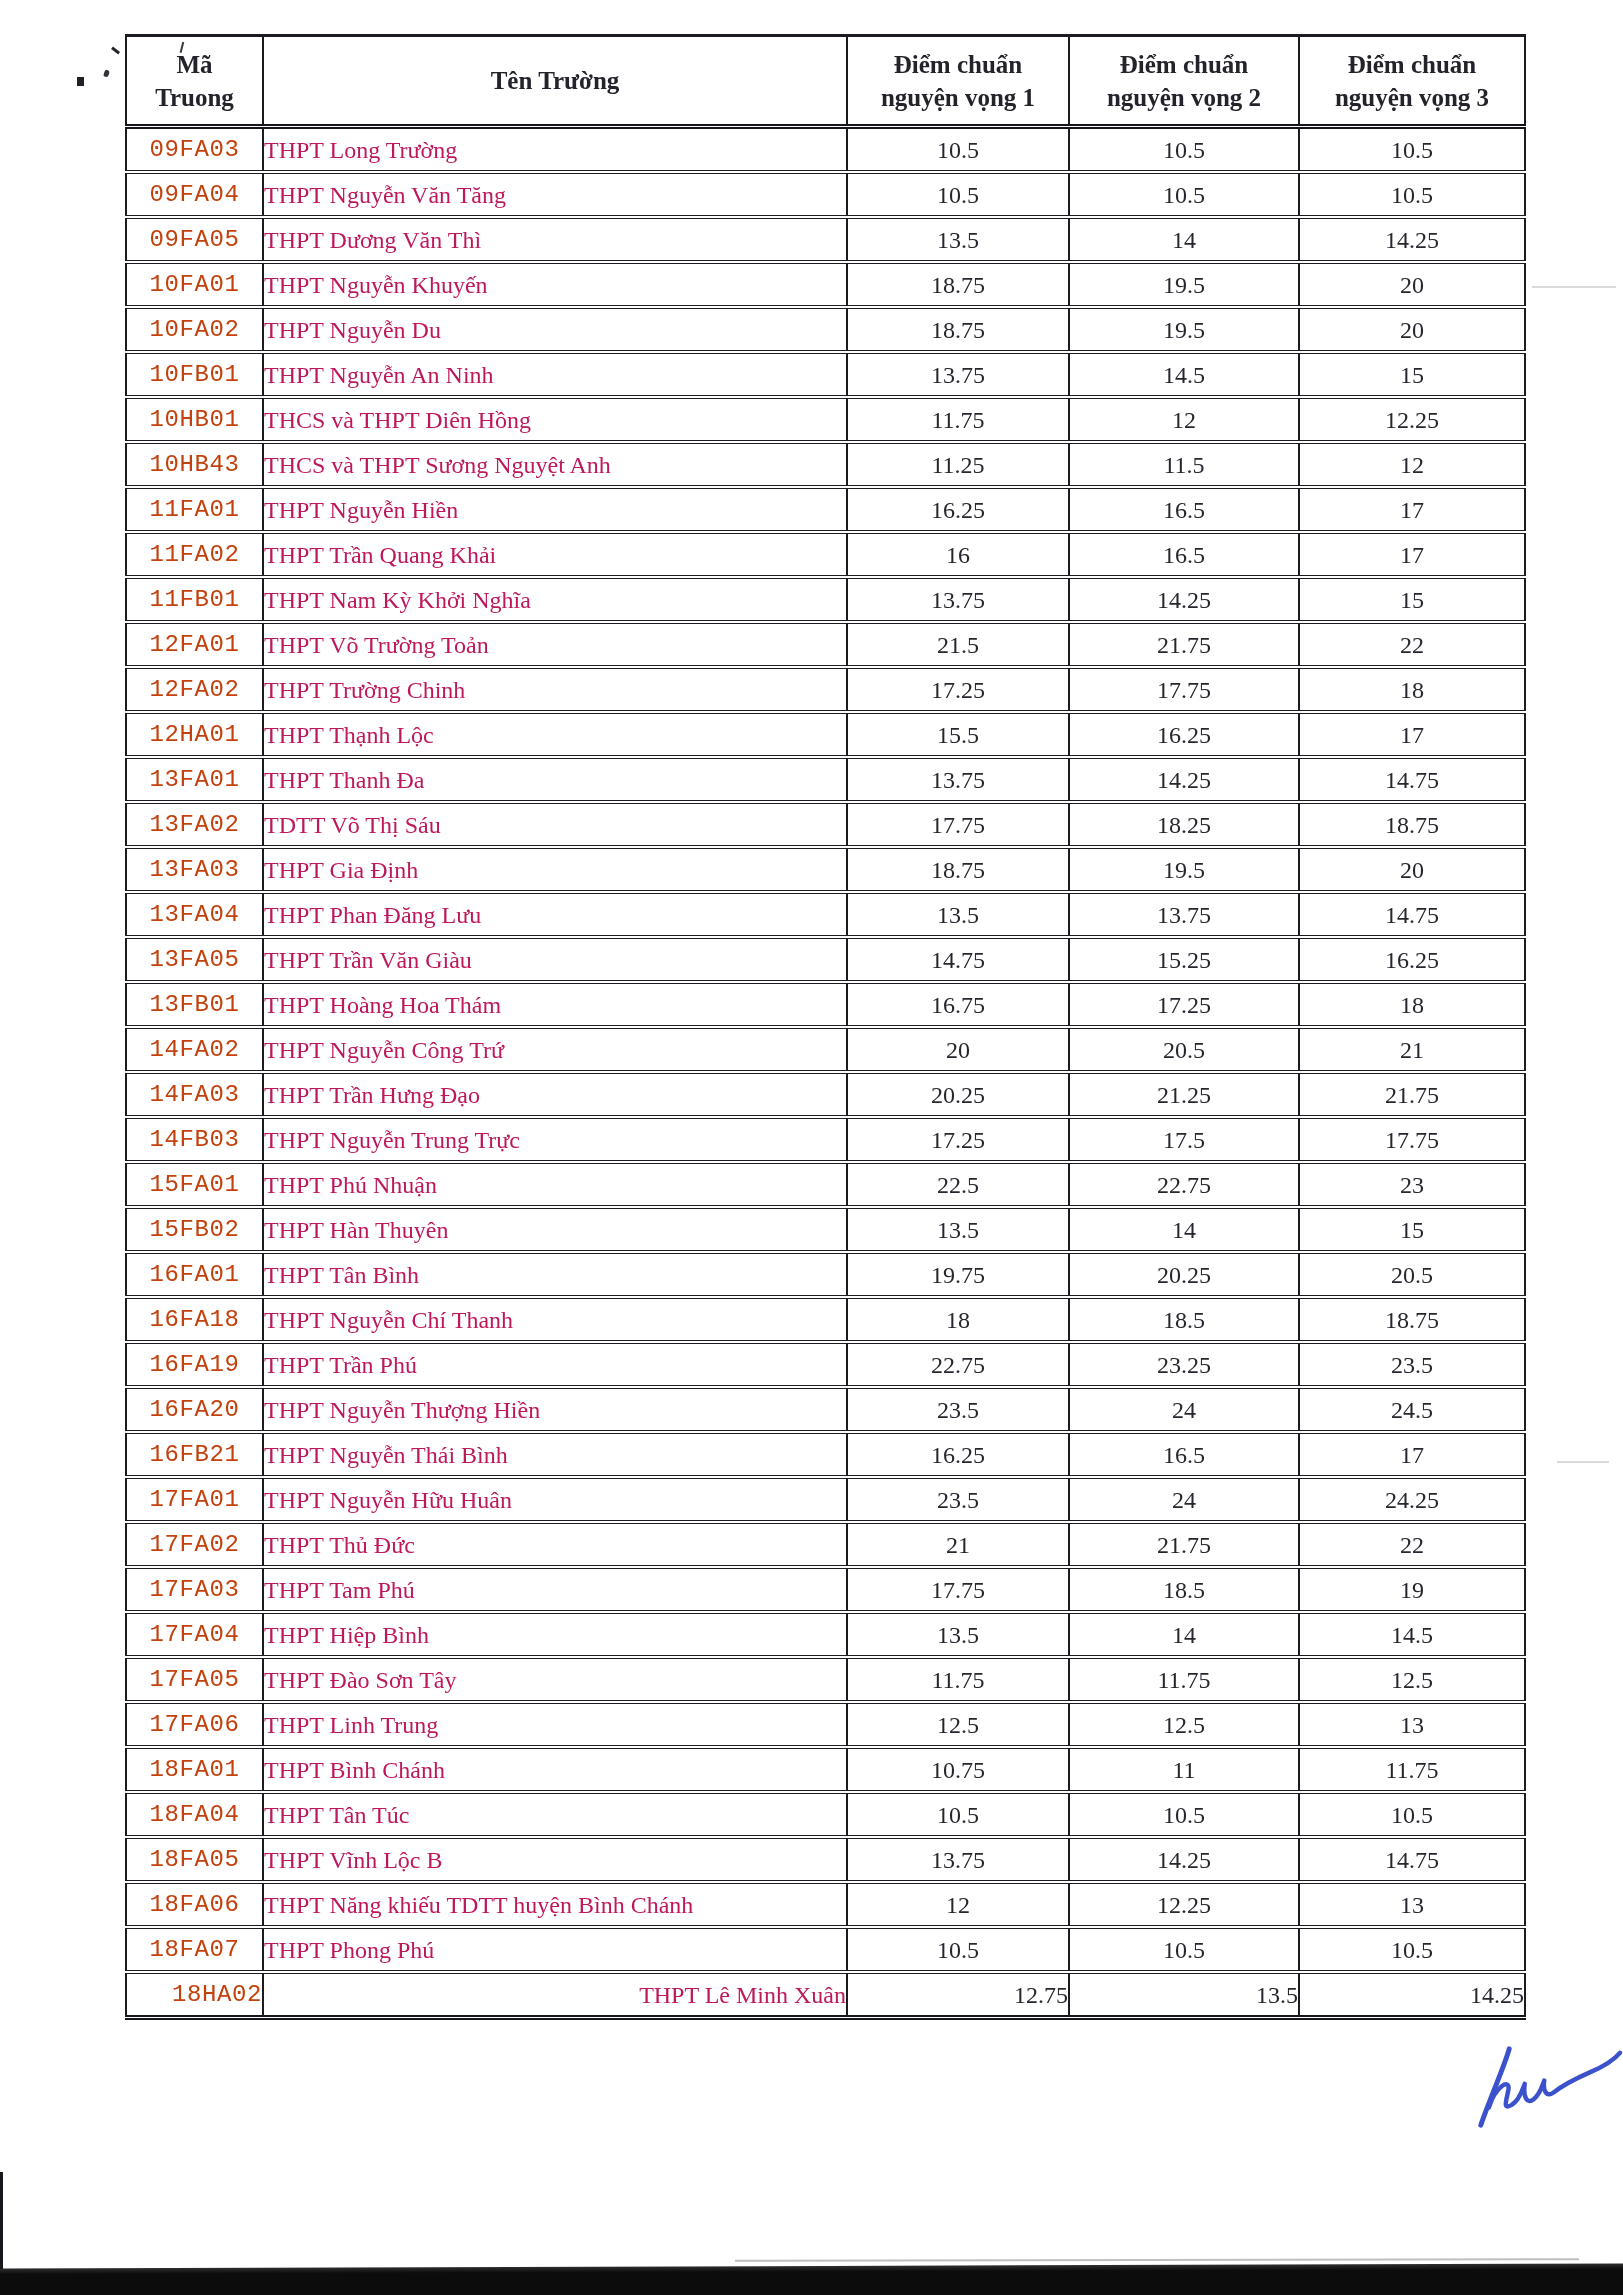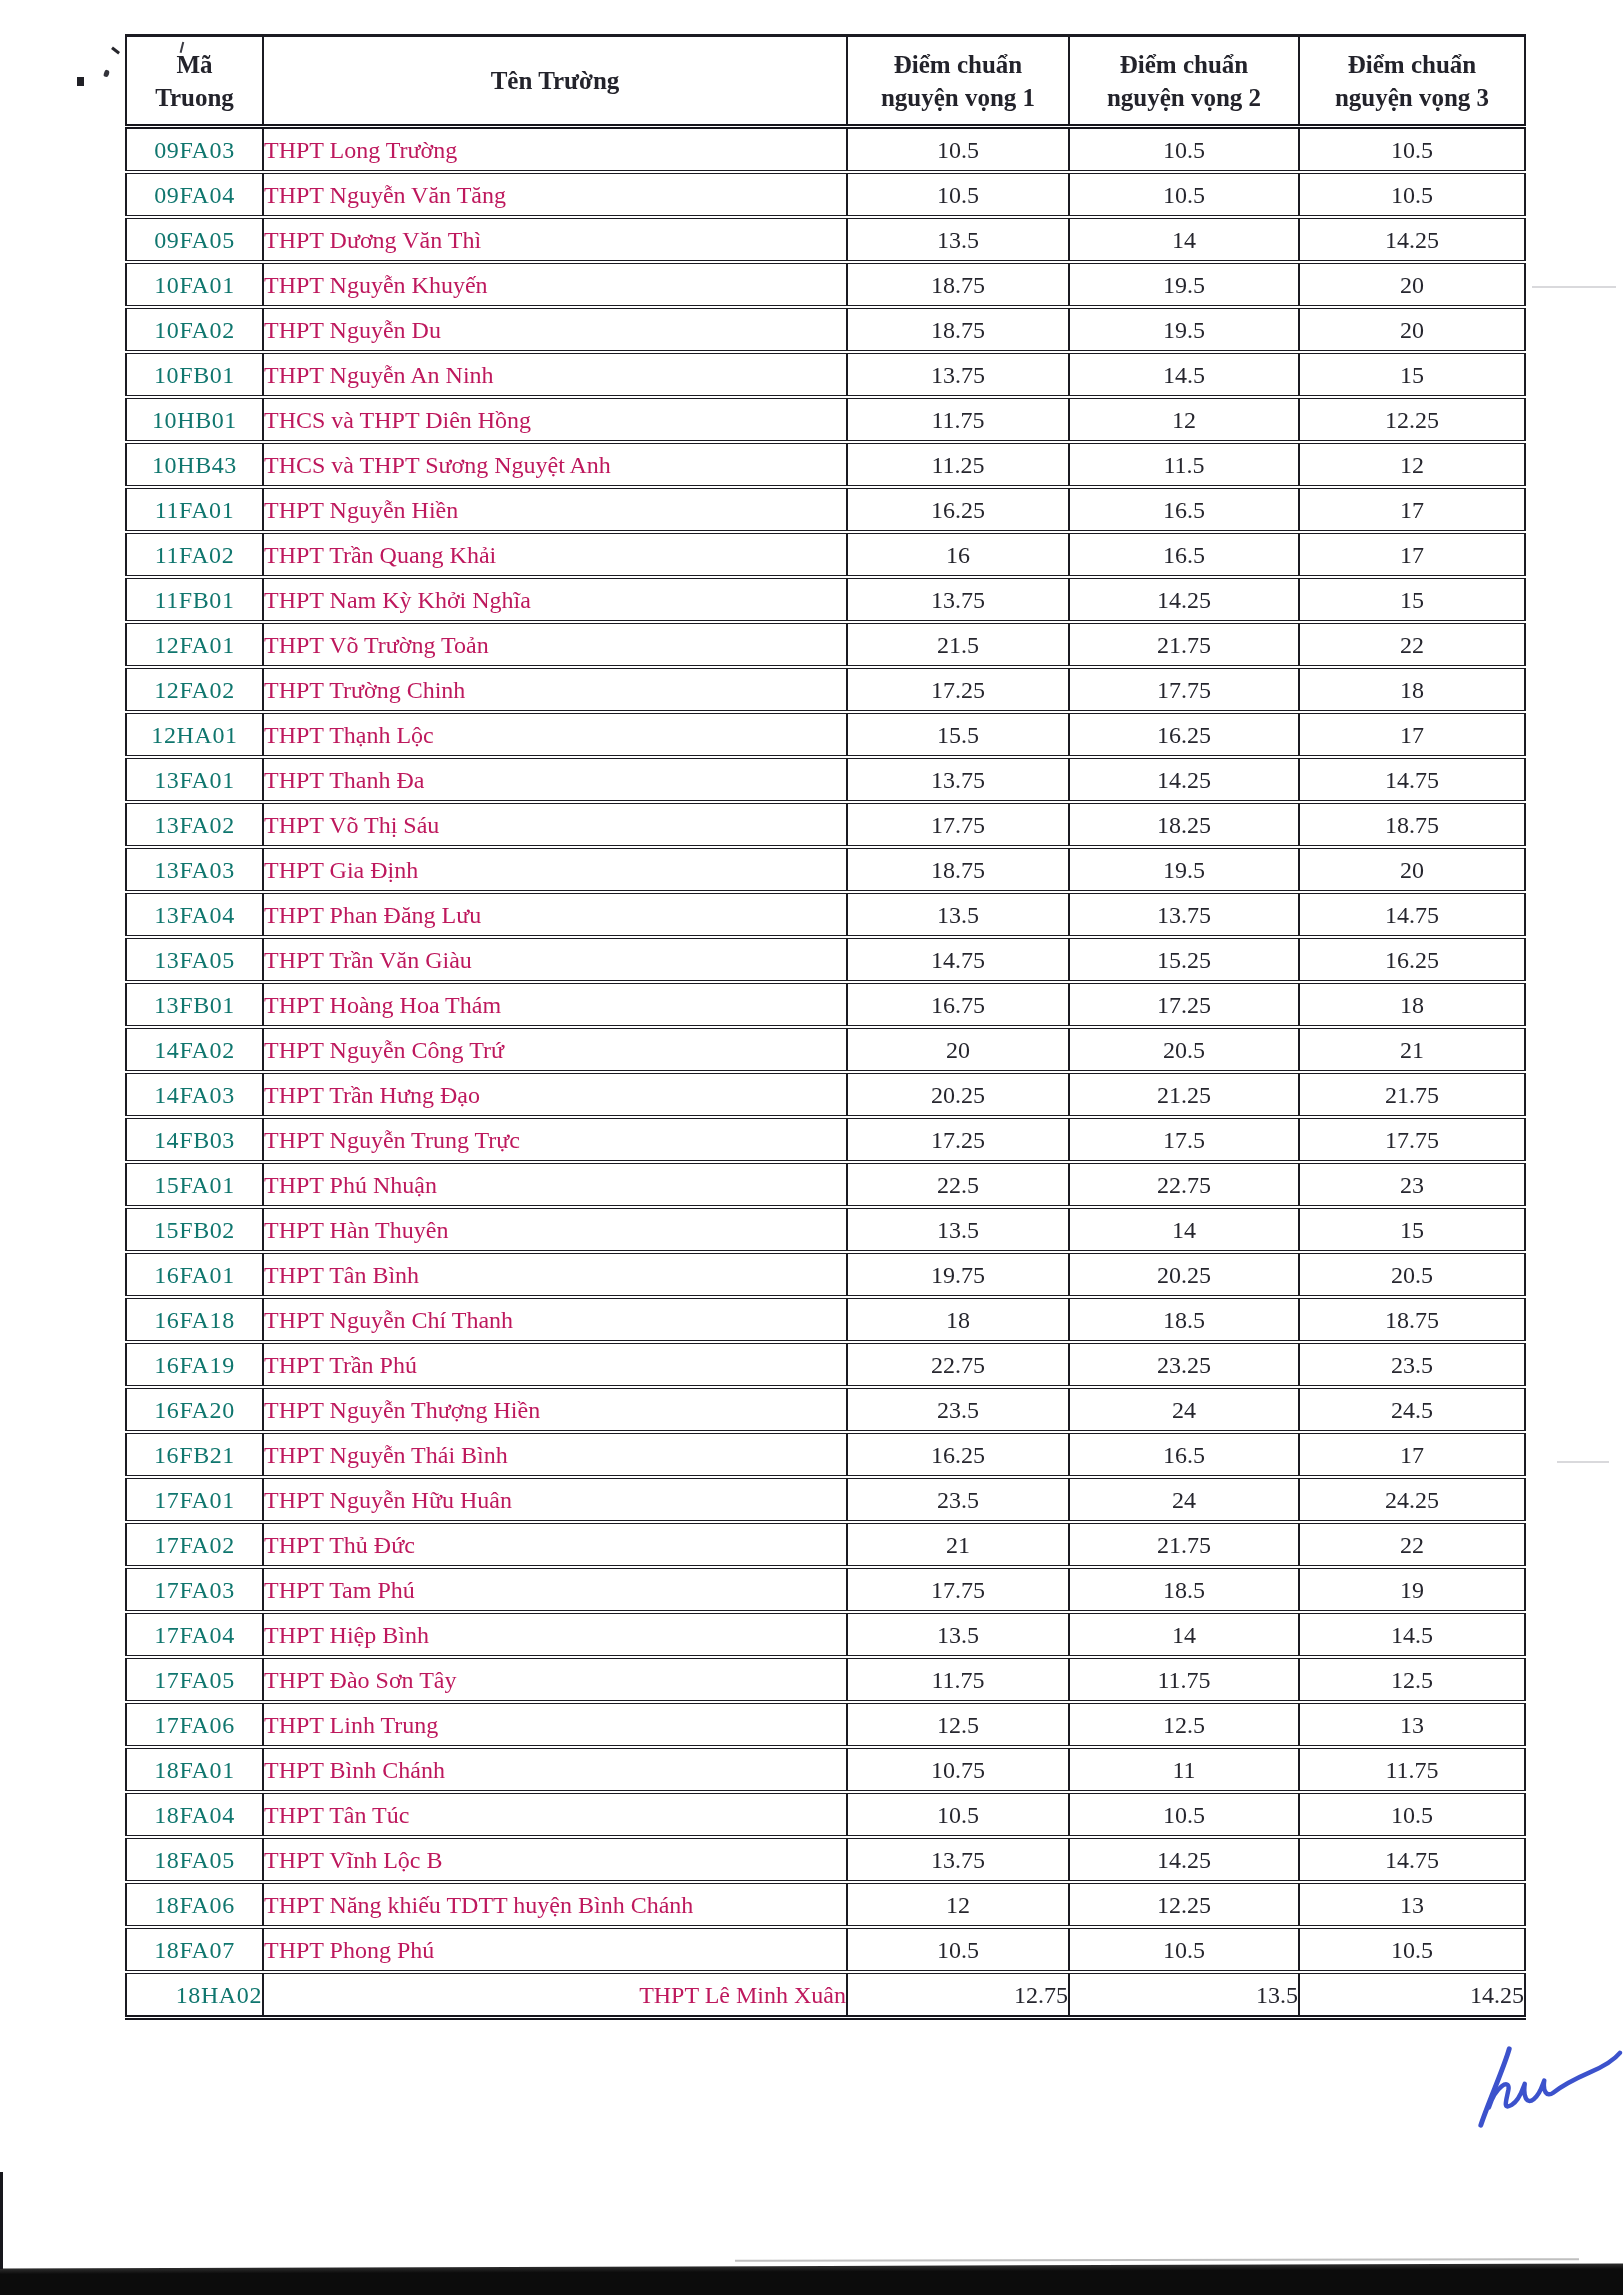--- a/index.html
+++ b/index.html
@@ -32,21 +32,21 @@
     padding:1.6px 0;
   }
   table.score-table td{
     border-top:4px double #1b1b22;
     border-bottom:4px double #1b1b22;
     height:41px;
     font-size:24px;line-height:1;vertical-align:middle;
     padding:0;
   }
   table.score-table tbody tr:last-child td{border-bottom:5.7px double #15151c;text-align:right;}
-  td.c-code{text-align:center;letter-spacing:0.6px;color:#0f766e;}
+  td.c-code{text-align:center;letter-spacing:0.6px;color:#c2410c;font-family:Liberation Mono, monospace;}
   td.c-name{text-align:left;padding-left:11.4px;color:#be185d;}
   td.c-score{text-align:center;font-size:23.5px;color:#26262e;}
   th .hline{display:block;}
 
   
   .signature{position:absolute;left:1471px;top:2039px;width:153px;height:96px;}
 
   
   .bottom-strip{
     position:absolute;left:-6.5px;top:2266px;width:1636px;height:41px;
@@ -204,21 +204,21 @@
     </tr>
         <tr>
       <td class="c-code">13FA01</td>
       <td class="c-name">THPT Thanh Đa</td>
       <td class="c-score">13.75</td>
       <td class="c-score">14.25</td>
       <td class="c-score">14.75</td>
     </tr>
         <tr>
       <td class="c-code">13FA02</td>
-      <td class="c-name">THPT Võ Thị Sáu</td>
+      <td class="c-name">TDTT Võ Thị Sáu</td>
       <td class="c-score">17.75</td>
       <td class="c-score">18.25</td>
       <td class="c-score">18.75</td>
     </tr>
         <tr>
       <td class="c-code">13FA03</td>
       <td class="c-name">THPT Gia Định</td>
       <td class="c-score">18.75</td>
       <td class="c-score">19.5</td>
       <td class="c-score">20</td>

